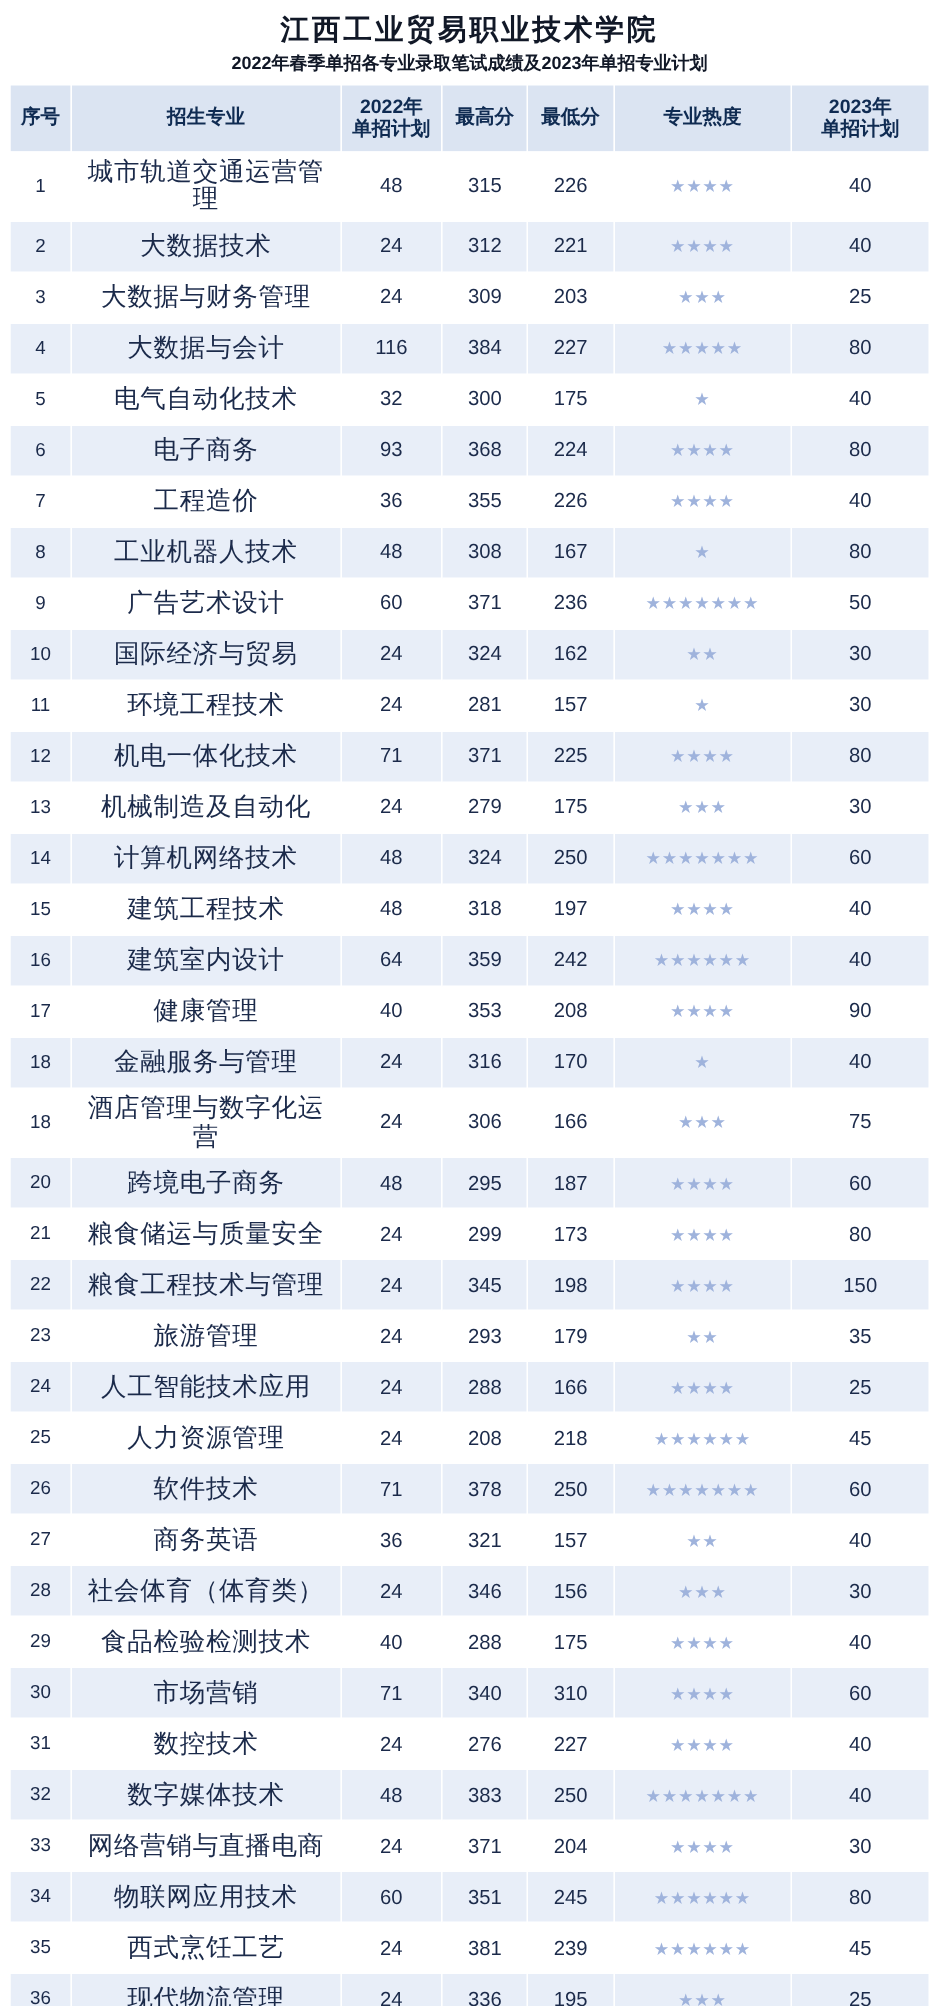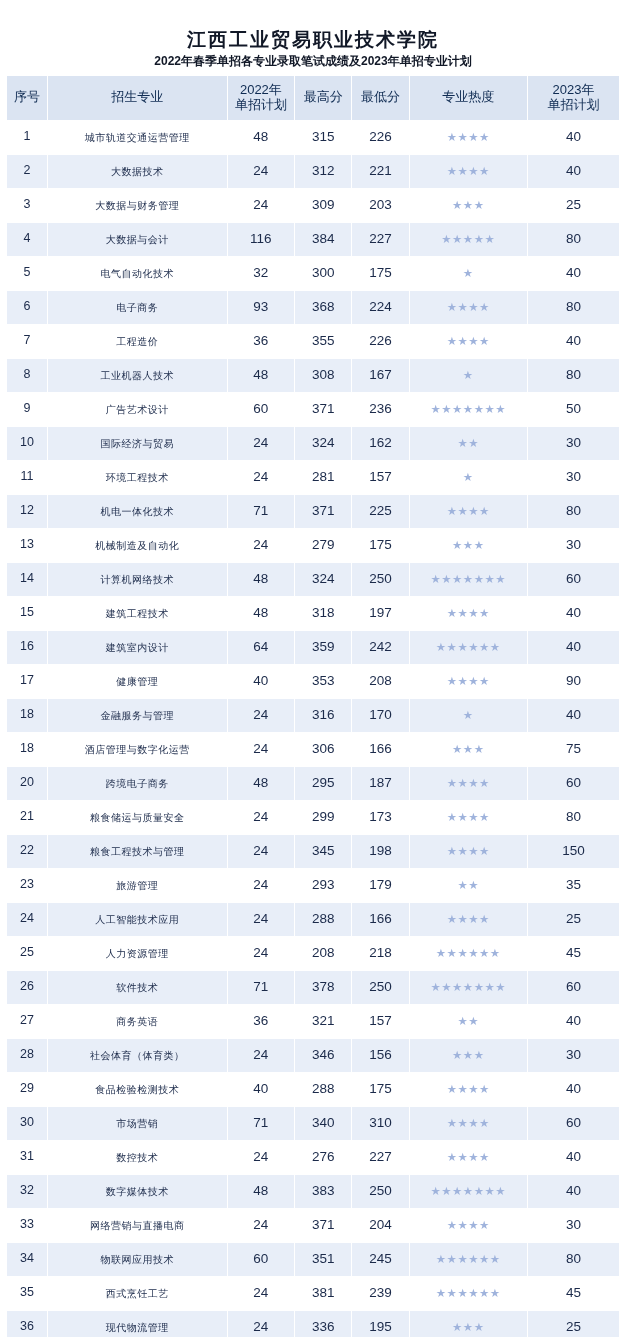--- a/index.html
+++ b/index.html
@@ -3,21 +3,21 @@
 <meta charset="utf-8">
 <style>
   html,body{margin:0;padding:0;background:#ffffff;}
   body{
     width:626px;
     font-family:"Liberation Sans","DejaVu Sans",sans-serif;
     color:#1b2a4a;
   }
   .page{width:626px;box-sizing:border-box;padding:0 6px 4px 6px;}
 
-  .title-block{text-align:center;padding:8px 0 6px 0;margin-top:19px;}
+  .title-block{text-align:center;padding:8px 0 6px 0;}
   .title-line1{
     font-size:19px;font-weight:bold;letter-spacing:2px;color:#111827;
     line-height:1.35;
   }
   .title-line2{
     font-size:12px;font-weight:bold;color:#111827;line-height:1.35;
     letter-spacing:0px;
   }
 
   table{
@@ -28,42 +28,42 @@
   col.c1{width:176px;}
   col.c2{width:66px;}
   col.c3{width:56px;}
   col.c4{width:56px;}
   col.c5{width:116px;}
   col.c6{width:90px;}
 
   thead th{
     background:#dbe4f2;
     color:#0f2b52;
-    font-weight:normal;
+    font-weight:bold;
     font-size:13px;
     padding:7px 2px;
     border:1px solid #ffffff;
     line-height:1.15;
     text-align:center;
     vertical-align:middle;
   }
   thead th .two-line{display:block;}
 
   tbody td{
     border:1px solid #ffffff;
     padding:4px 2px;
     text-align:center;
     vertical-align:middle;
     height:25px;
     line-height:1.1;
     font-size:13.5px;
   }
   tbody tr.odd td{background:#ffffff;}
   tbody tr.even td{background:#e8eef8;}
-  tbody td.major{font-size:10px;letter-spacing:0.5px;}
+  tbody td.major{font-size:17px;letter-spacing:0.5px;}
   tbody td.idx{font-size:12.5px;color:#1b2a4a;}
   .stars{color:#9fb3dc;font-size:11.5px;letter-spacing:0.5px;white-space:nowrap;}
 </style>
 </head>
 <body>
 
 <div class="page">
 
   <div class="title-block">
     <div class="title-line1">江西工业贸易职业技术学院</div>

